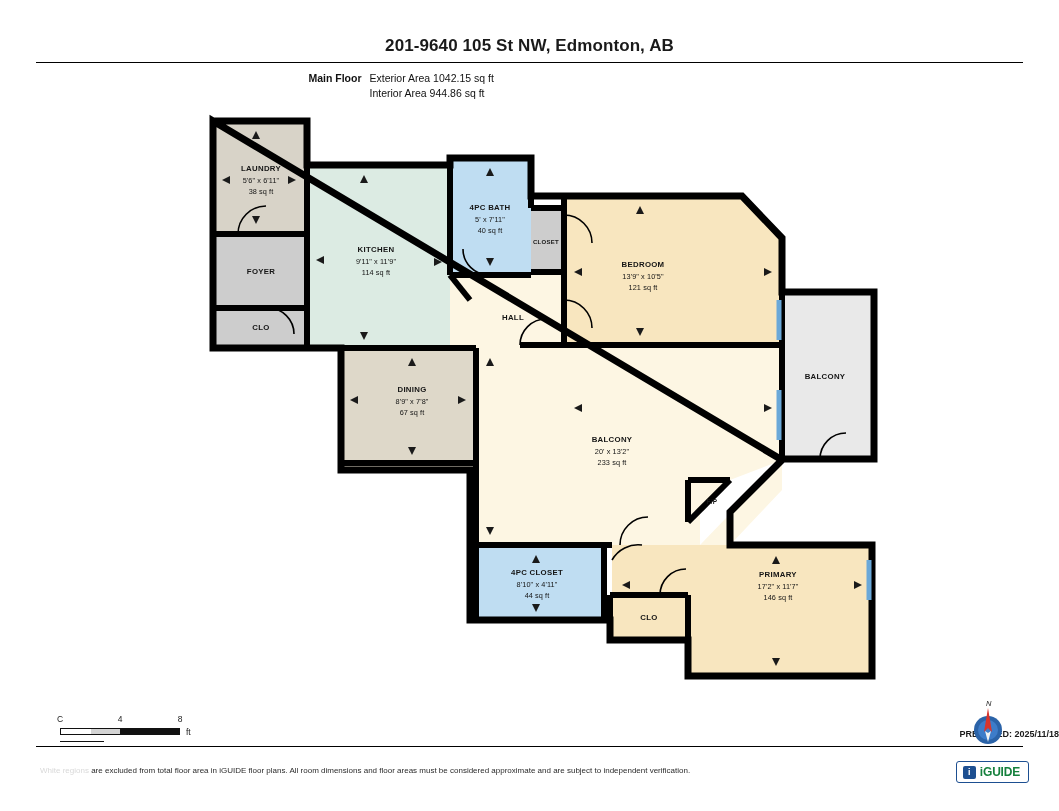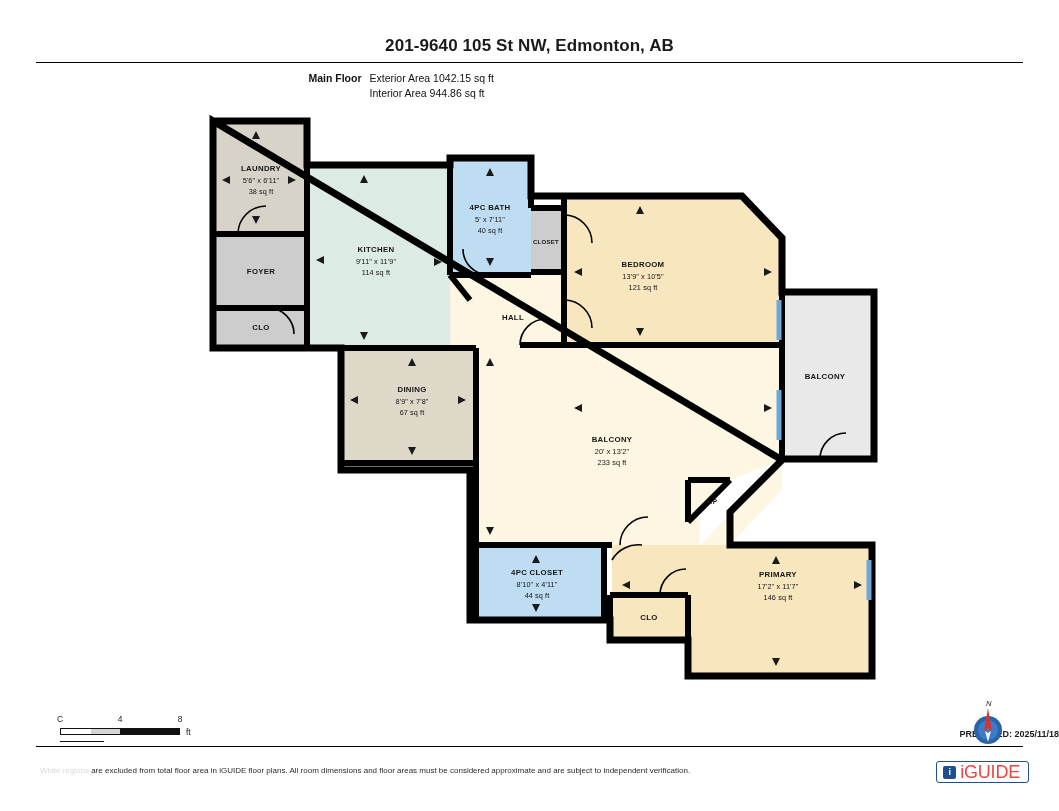--- a/index.html
+++ b/index.html
@@ -131,21 +131,21 @@
     background: #ffffff;
     border: 1px solid #1d4f91;
     border-radius: 3px;
     display: flex; align-items: center; gap: 4px;
   }
   .logo .mark {
     width: 13px; height: 13px; border-radius: 2px;
     background: #1d4f91; color: #fff; font-size: 9px; font-weight: bold;
     display: flex; align-items: center; justify-content: center;
   }
-  .logo .txt { font-size: 18px; font-weight: normal; color: #ef4444; letter-spacing: -0.2px; }
+  .logo .txt { font-size: 12px; font-weight: bold; color: #15803d; letter-spacing: -0.2px; }
 </style>
 </head>
 <body>
 
 <div id="page">
 
   <div class="title">201-9640 105 St NW, Edmonton, AB</div>
   <div class="hrule"></div>
 
   <div class="meta">

